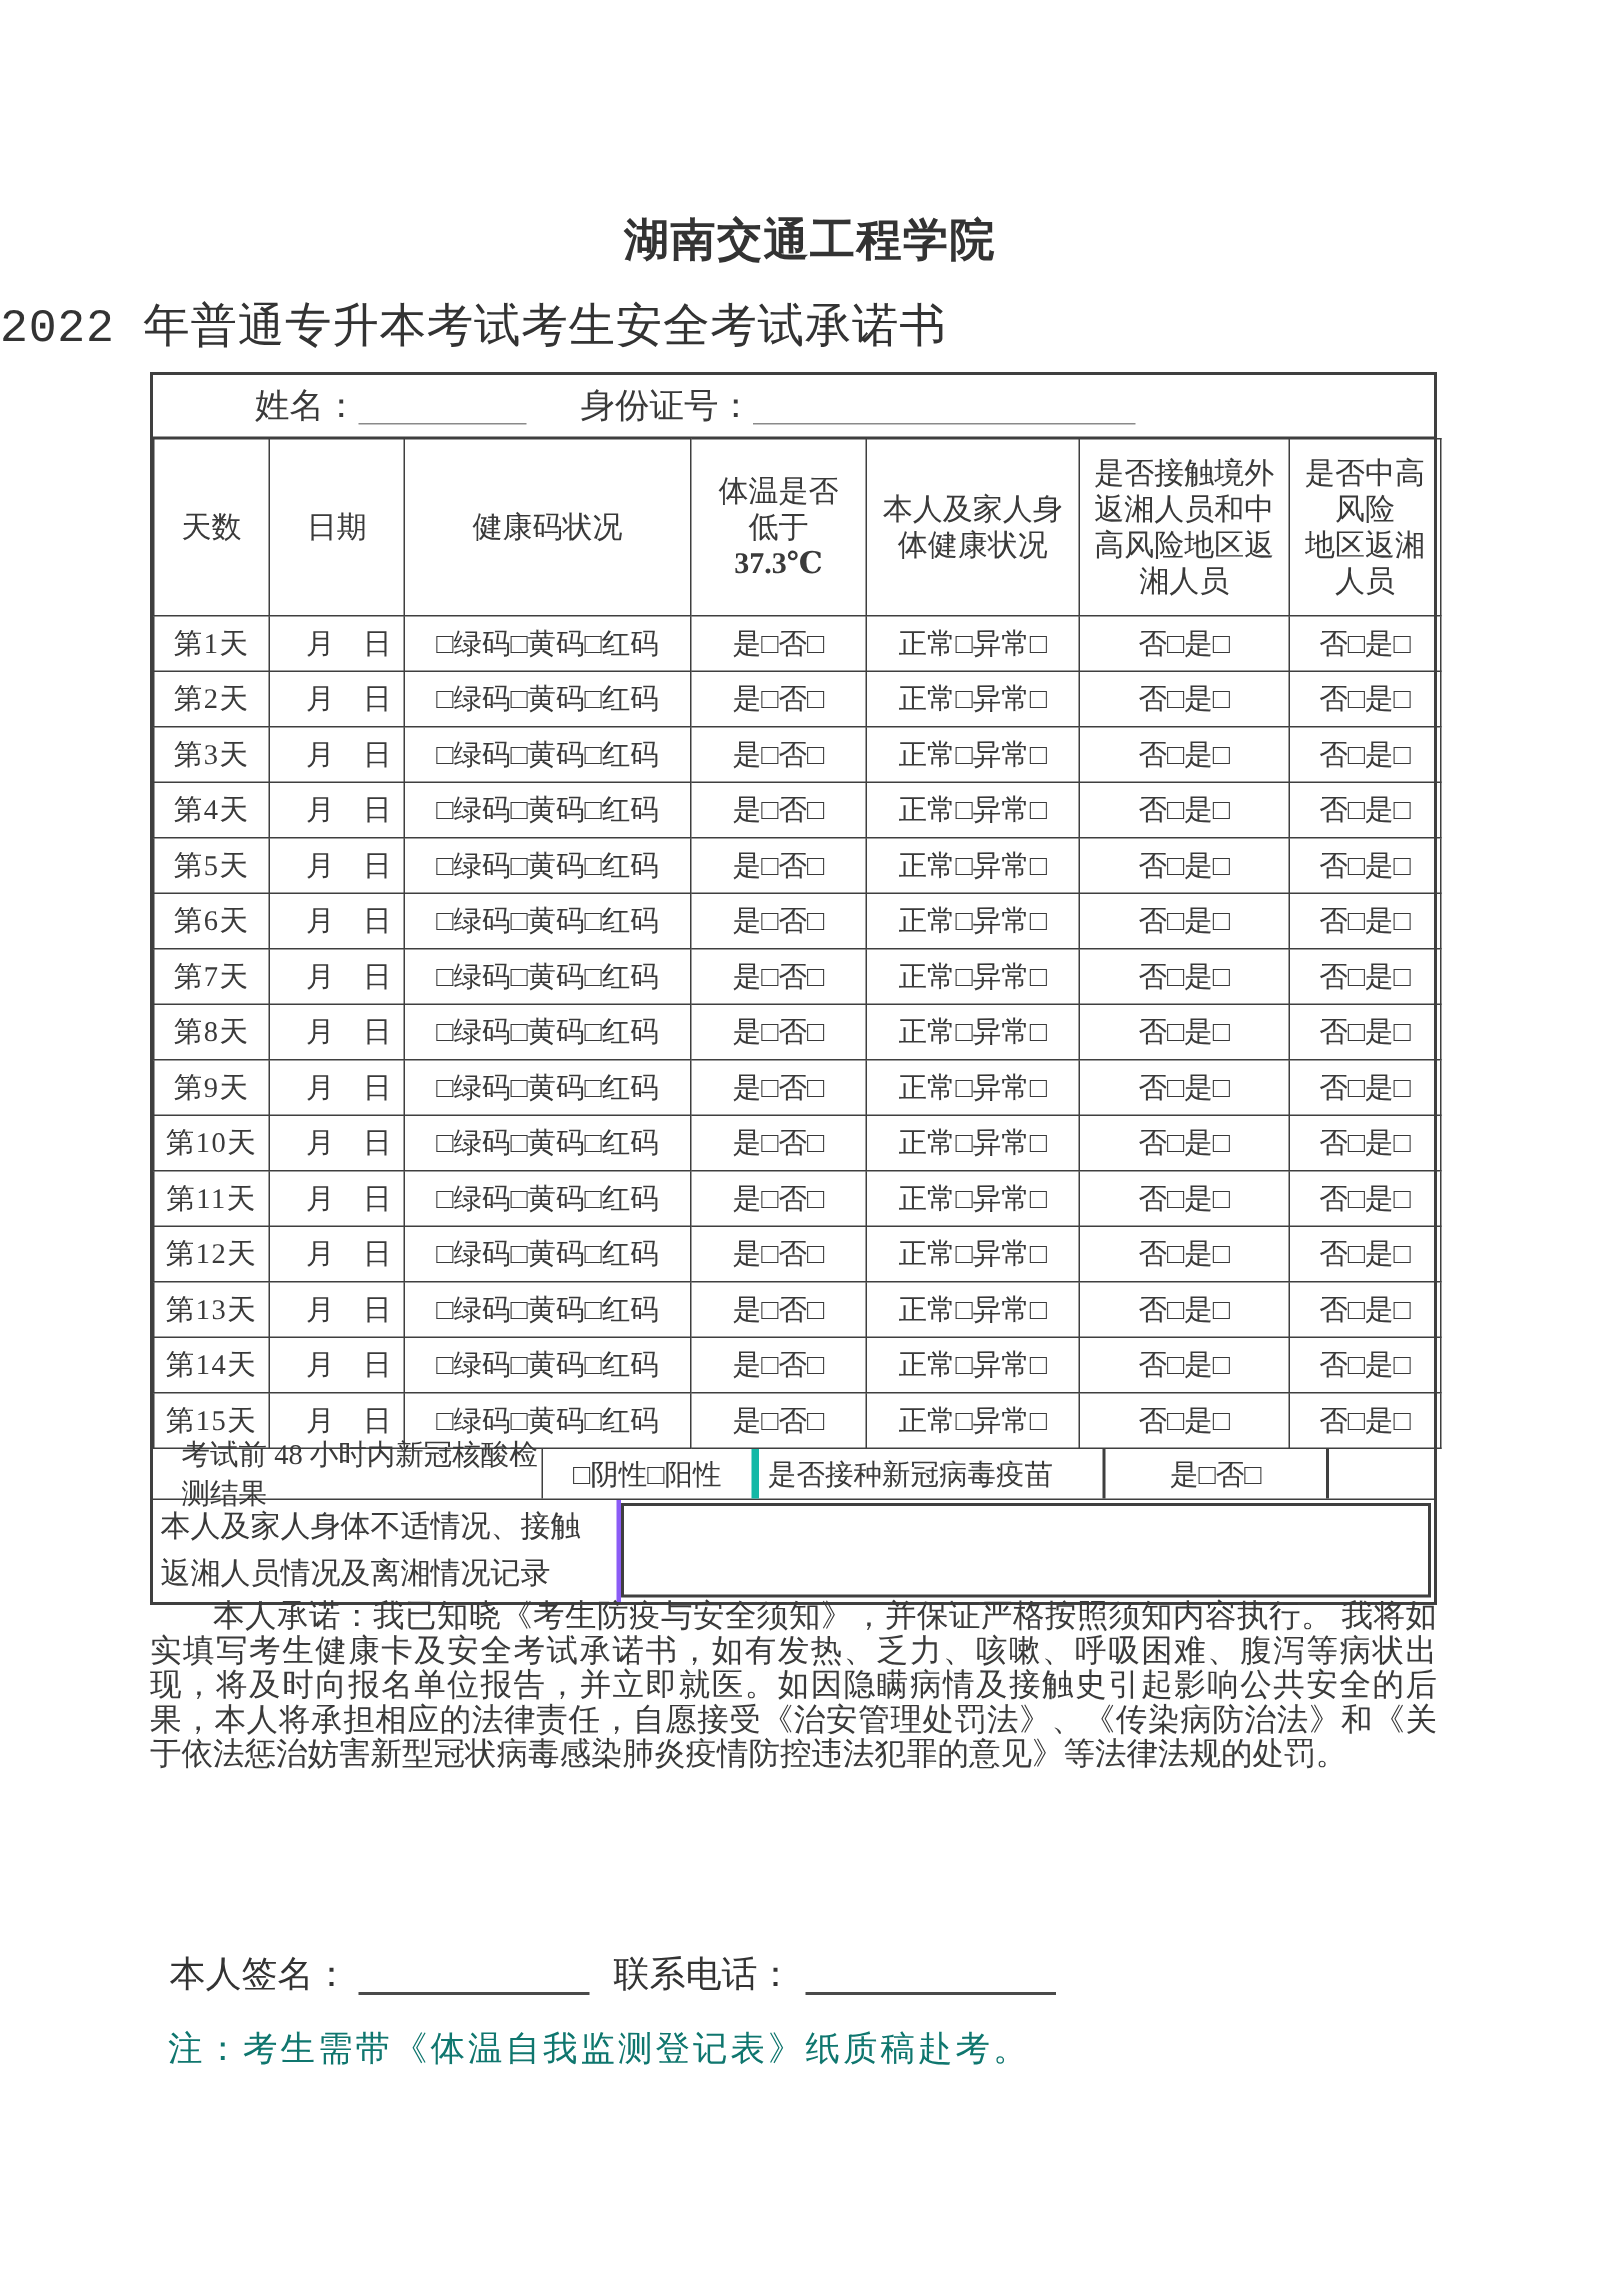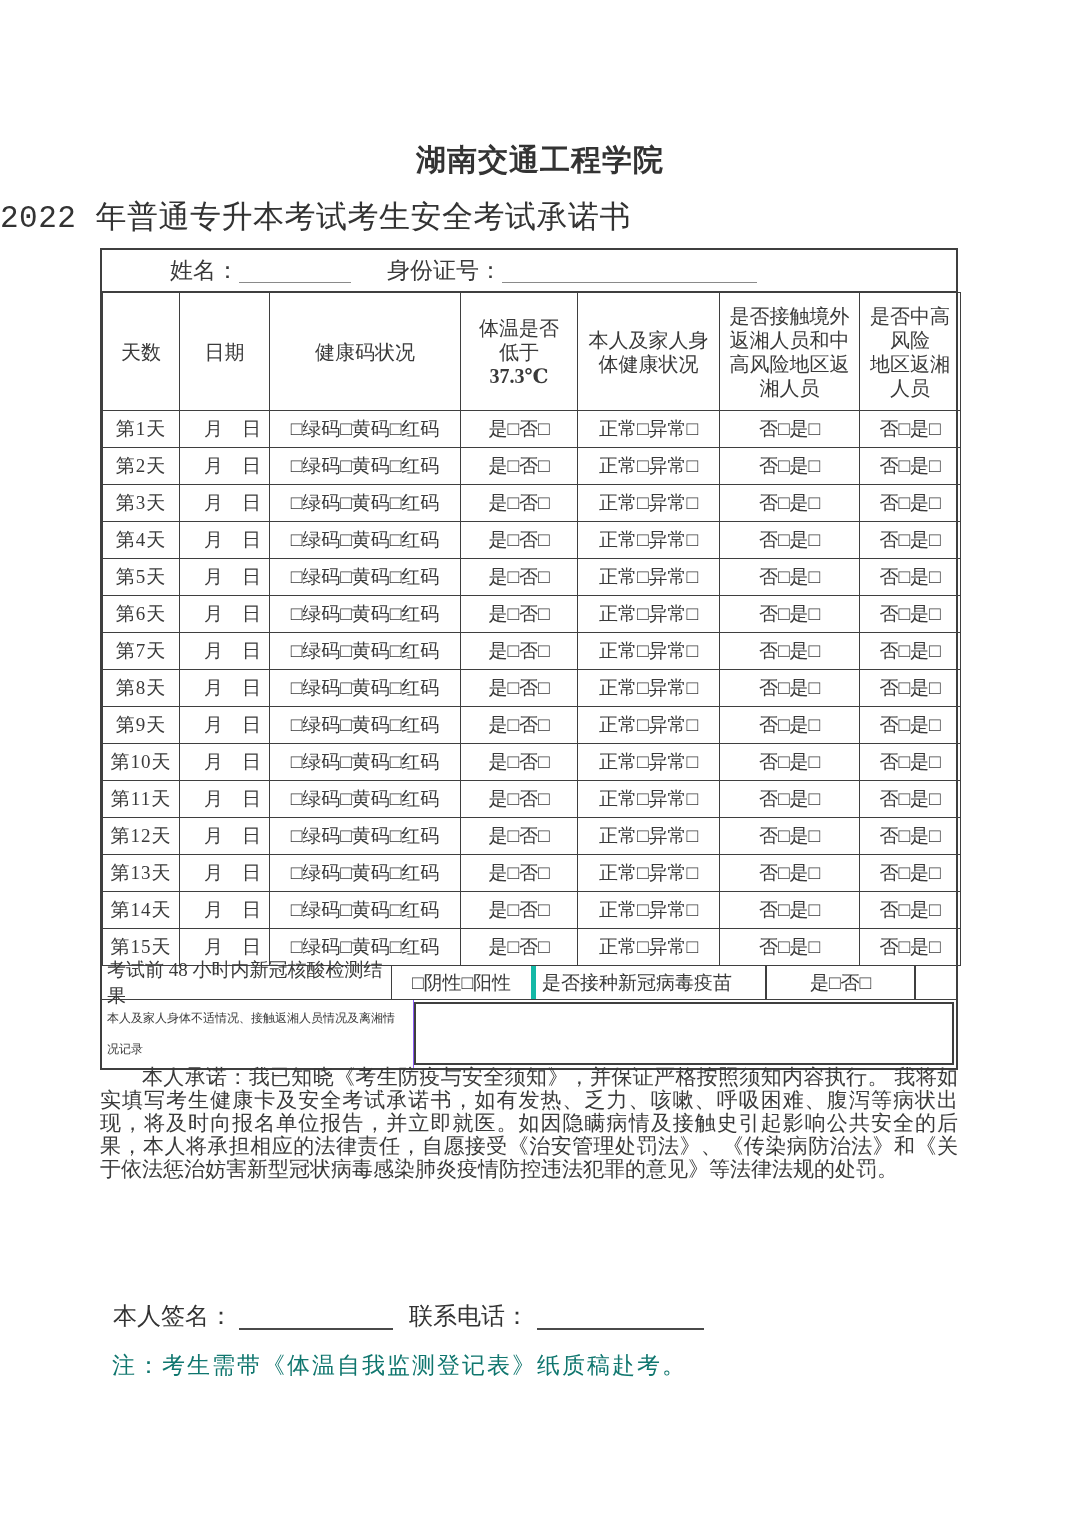--- a/index.html
+++ b/index.html
@@ -49,30 +49,30 @@
   .line { display:block; }
   .bold-line { display:block; font-weight:bold; }
   td.day-cell { letter-spacing:1px; }
   td.date-cell > div { display:flex; justify-content:space-between; padding:0 8px 0 24px; }
   
   .nat-row {
     display:flex; height:34px; align-items:stretch;
     border-bottom:1px solid #3f3f3f; font-size:19px;
   }
   .nat-row > div { display:flex; align-items:center; }
-  .nat-label  { width:290px; padding-left:5px; border-right:1px solid #3f3f3f; }
+  .nat-label  { width:260px; padding-left:19px; border-right:1px solid #3f3f3f; }
   .nat-result { width:144px; justify-content:center; border-right:5px solid #14b8a6; }
   .nat-vaccine{ width:231px; padding-left:6px; border-right:2px solid #3f3f3f;text-align:right; }
   .nat-yesno  { width:149px; justify-content:center; border-right:2px solid #3f3f3f; }
   .nat-filler { flex:1; }
   
   .record-row { display:flex; height:68px; }
   .record-label {
-    width:312px; border-right:1px solid #8b5cf6;
-    font-size:12px; line-height:31px;
+    width:312px; border-right:3px solid #8b5cf6;
+    font-size:20px; line-height:31px;
     padding:2px 14px 2px 5px;
     display:flex; align-items:center;
   }
   .record-box { flex:1; border:2px solid #3f3f3f; margin:2px 2px 3px 0; background:#fff; }
   
   .declaration {
     position:absolute; left:100px; top:1066px; width:858px;
     font-size:21px; line-height:23px;
     text-align:justify; text-indent:2em; color:#3a3a3a;
   }

